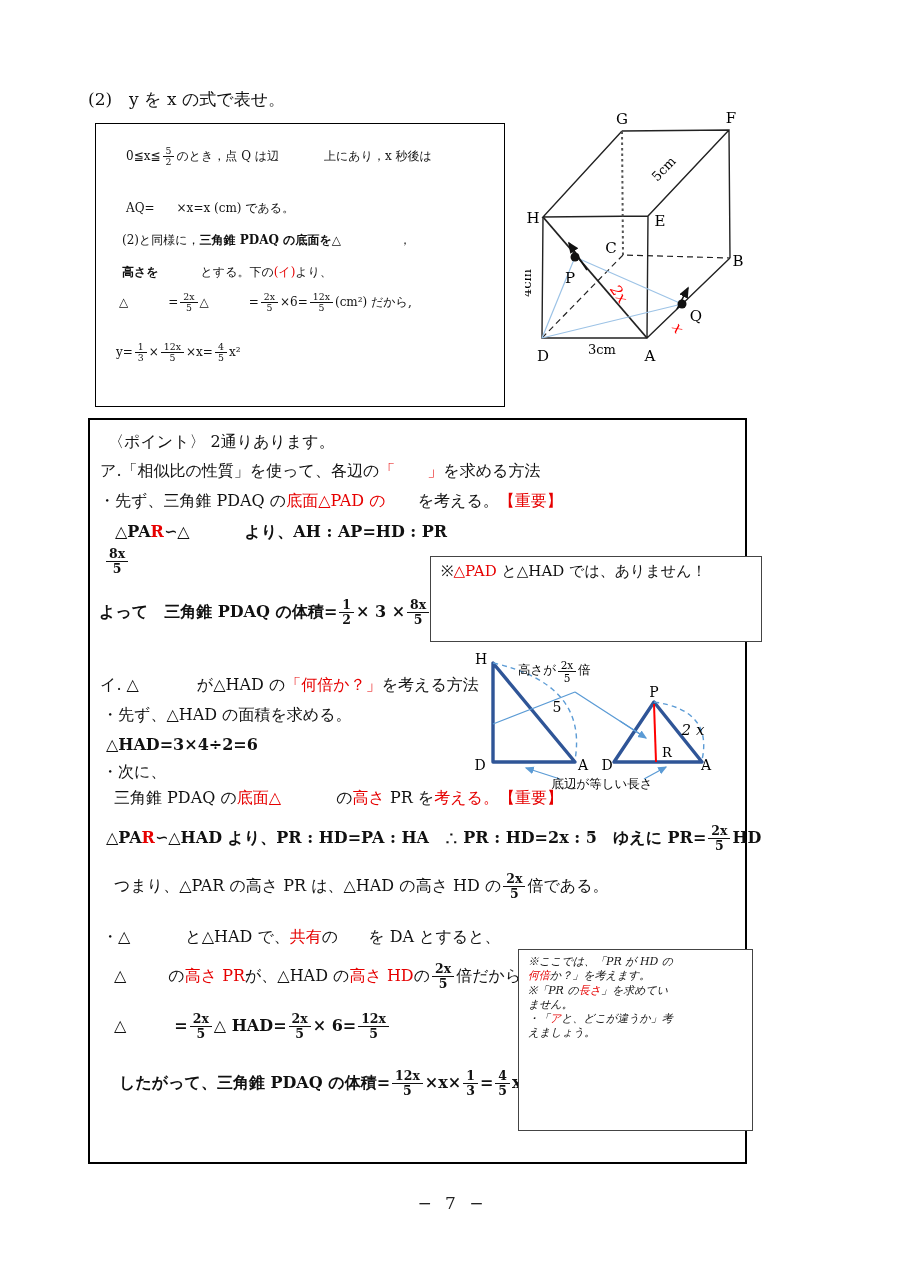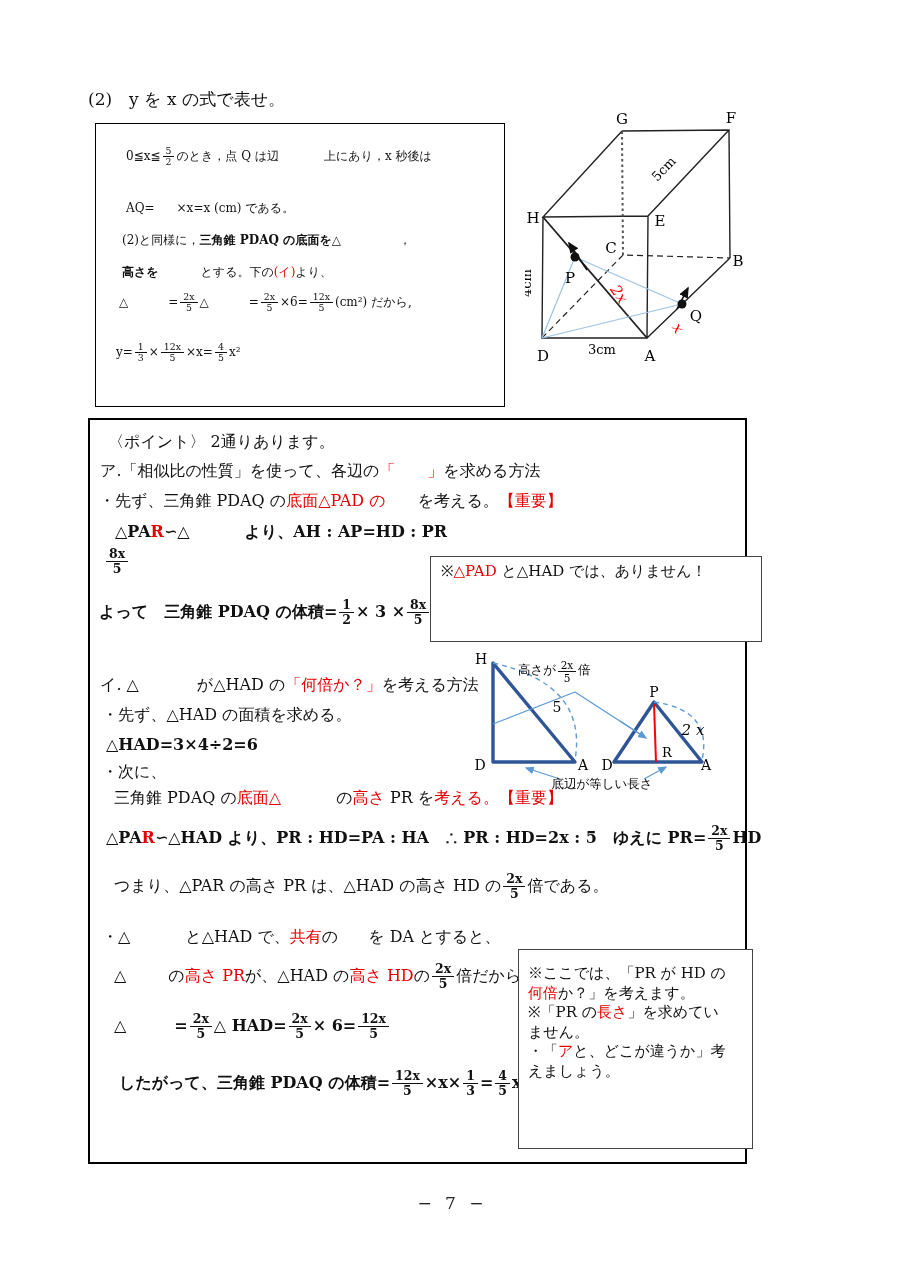--- a/index.html
+++ b/index.html
@@ -15,22 +15,22 @@
   .frac .fd{padding:0 3px;}
   .box1{position:absolute;left:95px;top:123px;width:408px;height:282px;
         border:1px solid #000;font-size:12px;}
   .box1 .abs{line-height:1.35;}
   .pbox{position:absolute;left:88px;top:418px;width:655px;height:742px;
         border:2px solid #000;font-size:16px;}
   .pbox .abs{line-height:1.3;}
   .note{position:absolute;border:1.5px solid #444;background:#fff;}
   .note1{left:340px;top:97px;width:310px;height:74px;font-size:15px;
          line-height:32px;padding:5px 10px;margin-top:39px;}
-  .note2{left:428px;top:529px;width:215px;height:170px;font-size:15px;
-         line-height:28.5px;padding:14px 9px;white-space:normal;}
+  .note2{left:428px;top:529px;width:215px;height:170px;font-size:11px;
+         line-height:28.5px;padding:5px 9px;white-space:normal;font-style:italic;}
   .footer{position:absolute;left:0;top:1193px;width:905px;text-align:center;
           font-size:17px;letter-spacing:4px;color:#222;}
   svg text{font-family:"DejaVu Serif","Liberation Serif",serif;}
 </style>
 </head>
 <body>
 
 <div class="abs" style="left:88px;top:88px;font-size:17px;">(2)　y を x の式で表せ。</div>
 
 <div class="box1">

